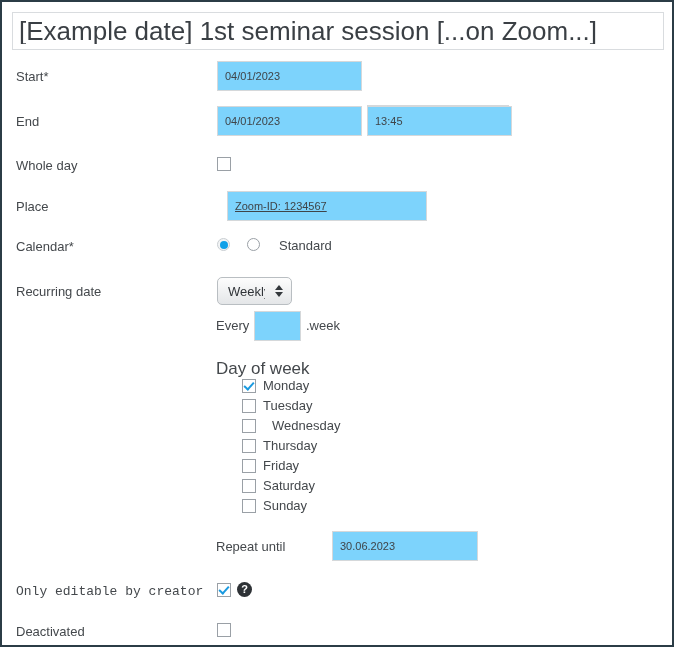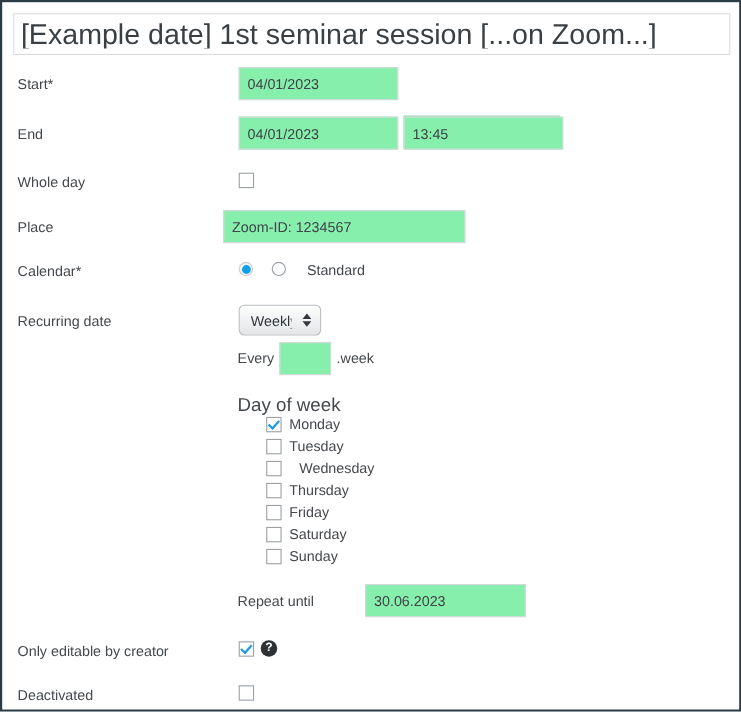--- a/index.html
+++ b/index.html
@@ -54,23 +54,23 @@
     position: absolute;
     left: 14px;
     font-size: 13px;
     color: #44484c;
     white-space: nowrap;
   }
 
   .txt {
     box-sizing: border-box;
     border: 1px solid #d5d8da;
-    background: #86efac;
+    background: #7dd3fc;
     font-family: "Liberation Sans", sans-serif;
-    font-size: 13px;
+    font-size: 11px;
     color: #3f4448;
     padding: 0 7px;
     height: 30px;
     line-height: 28px;
     outline: none;
   }
   .txt::placeholder { color: #a8acb0; }
 
   
   .cb {
@@ -223,21 +223,21 @@
     <input class="txt" style="position: absolute; left: 365px; top: -15px; width: 145px;" type="text" value="13:45">
   </div>
 
   <div class="row" style="top:163px;">
     <span class="label" style="top:-7px;">Whole day</span>
     <input class="cb" type="checkbox" style="position: absolute; left: 215px; top: -8px;">
   </div>
 
   <div class="row" style="top:204px;">
     <span class="label" style="top:-7px;">Place</span>
-    <input class="txt" style="position: absolute; left: 201px; top: -15px; width: 220px;" type="text" value="Zoom-ID: 1234567">
+    <input class="txt" style="position: absolute; left: 225px; top: -15px; width: 200px; text-decoration: underline;" type="text" value="Zoom-ID: 1234567">
   </div>
 
   <div class="row" style="top:244px;">
     <span class="label" style="top:-7px;">Calendar*</span>
     <input class="rb" type="radio" name="cal" checked="" style="position: absolute; left: 215px; top: -8px;">
     <input class="rb" type="radio" name="cal" style="position: absolute; left: 245px; top: -8px;">
     <span class="small-lbl" style="position:absolute;left:277px;top:-8px;">Standard</span>
   </div>
 
   <div class="row" style="top:289px;">
@@ -289,21 +289,21 @@
     <input class="cb" type="checkbox" style="">
     <span>Sunday</span>
   </label>
 
   <div class="row" style="top:544px;">
     <span class="small-lbl" style="position:absolute;left:214px;top:-7px;">Repeat until</span>
     <input class="txt" style="position: absolute; left: 282px; top: -15px; width: 146px; margin-left: 48px;" type="text" value="30.06.2023">
   </div>
 
   <div class="row" style="top:589px;">
-    <span class="label" style="top:-7px;">Only editable by creator</span>
+    <span class="label" style="top:-7px;font-family:Liberation Mono, monospace;">Only editable by creator</span>
     <input class="cb" type="checkbox" checked="" style="position: absolute; left: 215px; top: -8px;">
     <span class="help-icon" style="position:absolute;left:235px;top:-9px;">?</span>
   </div>
 
   <div class="row" style="top:629px;">
     <span class="label" style="top:-7px;">Deactivated</span>
     <input class="cb" type="checkbox" style="position: absolute; left: 215px; top: -8px;">
   </div>
 
 </div>

